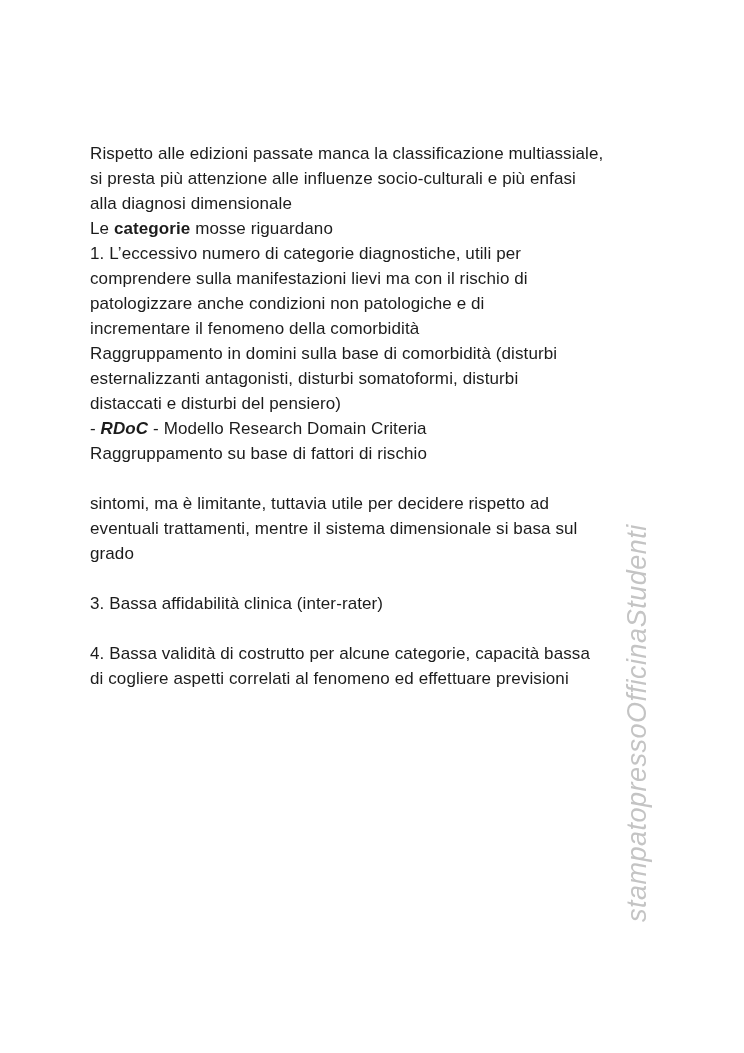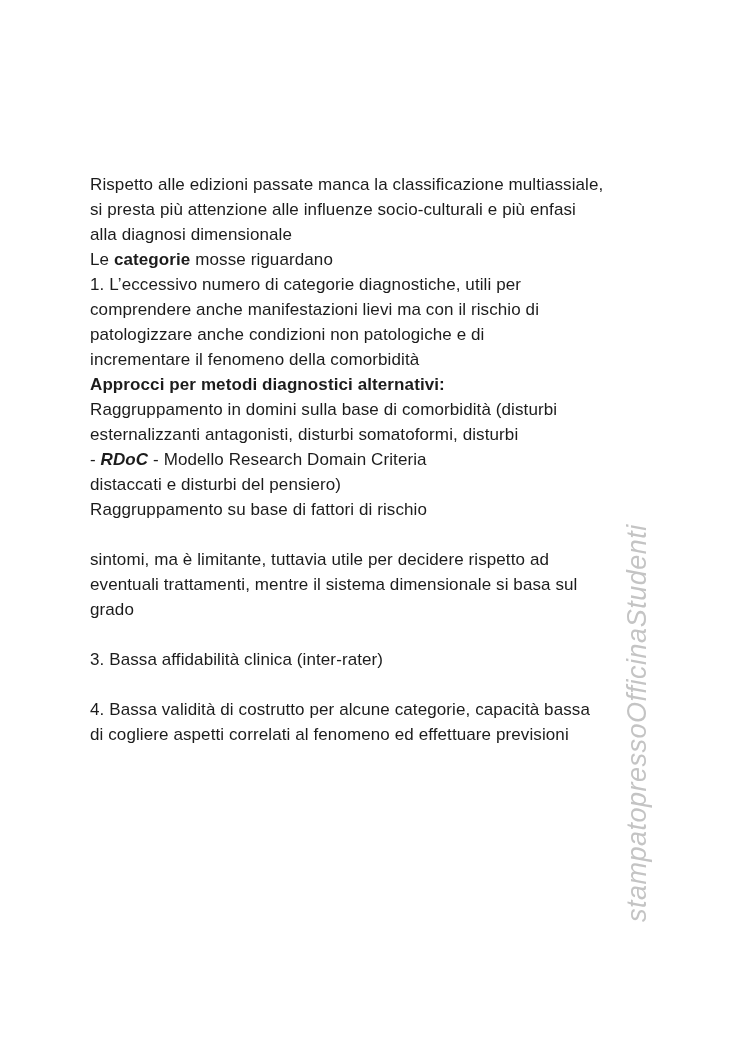--- a/index.html
+++ b/index.html
@@ -17,21 +17,20 @@
   }
   .text-block {
     position: absolute;
     left: 90px;
     top: 141px;
     width: 580px;
     color: #1c1c1c;
     font-size: 17px;
     line-height: 25px;
     letter-spacing: 0.1px;
-    margin-top: 31px;
   }
   .line {
     white-space: pre;
     min-height: 25px;
   }
   .b { font-weight: bold; }
   .i { font-style: italic; }
   .watermark {
     position: absolute;
     left: 622px;
@@ -48,28 +47,27 @@
 </head>
 <body>
 
 <div class="page">
   <div class="text-block" id="lines-container">
       <div class="line"><span>Rispetto alle edizioni passate manca la classificazione multiassiale,</span></div>
       <div class="line"><span>si presta più attenzione alle influenze socio-culturali e più enfasi</span></div>
       <div class="line"><span>alla diagnosi dimensionale</span></div>
       <div class="line"><span>Le </span><span class="b">categorie</span><span> mosse riguardano</span></div>
       <div class="line"><span>1. L’eccessivo numero di categorie diagnostiche, utili per</span></div>
-      <div class="line"><span>comprendere anche manifestazioni lievi ma con il rischio di</span></div>
+      <div class="line"><span>comprendere sulla manifestazioni lievi ma con il rischio di</span></div>
       <div class="line"><span>patologizzare anche condizioni non patologiche e di</span></div>
       <div class="line"><span>incrementare il fenomeno della comorbidità</span></div>
-      <div class="line"><span class="b">Approcci per metodi diagnostici alternativi:</span></div>
       <div class="line"><span>Raggruppamento in domini sulla base di comorbidità (disturbi</span></div>
       <div class="line"><span>esternalizzanti antagonisti, disturbi somatoformi, disturbi</span></div>
+      <div class="line"><span>distaccati e disturbi del pensiero)</span></div>
       <div class="line"><span>- </span><span class="b i">RDoC</span><span> - Modello Research Domain Criteria</span></div>
-      <div class="line"><span>distaccati e disturbi del pensiero)</span></div>
       <div class="line"><span>Raggruppamento su base di fattori di rischio</span></div>
       <div class="line"></div>
       <div class="line"><span>sintomi, ma è limitante, tuttavia utile per decidere rispetto ad</span></div>
       <div class="line"><span>eventuali trattamenti, mentre il sistema dimensionale si basa sul</span></div>
       <div class="line"><span>grado</span></div>
       <div class="line"></div>
       <div class="line"><span>3. Bassa affidabilità clinica (inter-rater)</span></div>
       <div class="line"></div>
       <div class="line"><span>4. Bassa validità di costrutto per alcune categorie, capacità bassa</span></div>
       <div class="line"><span>di cogliere aspetti correlati al fenomeno ed effettuare previsioni</span></div>

